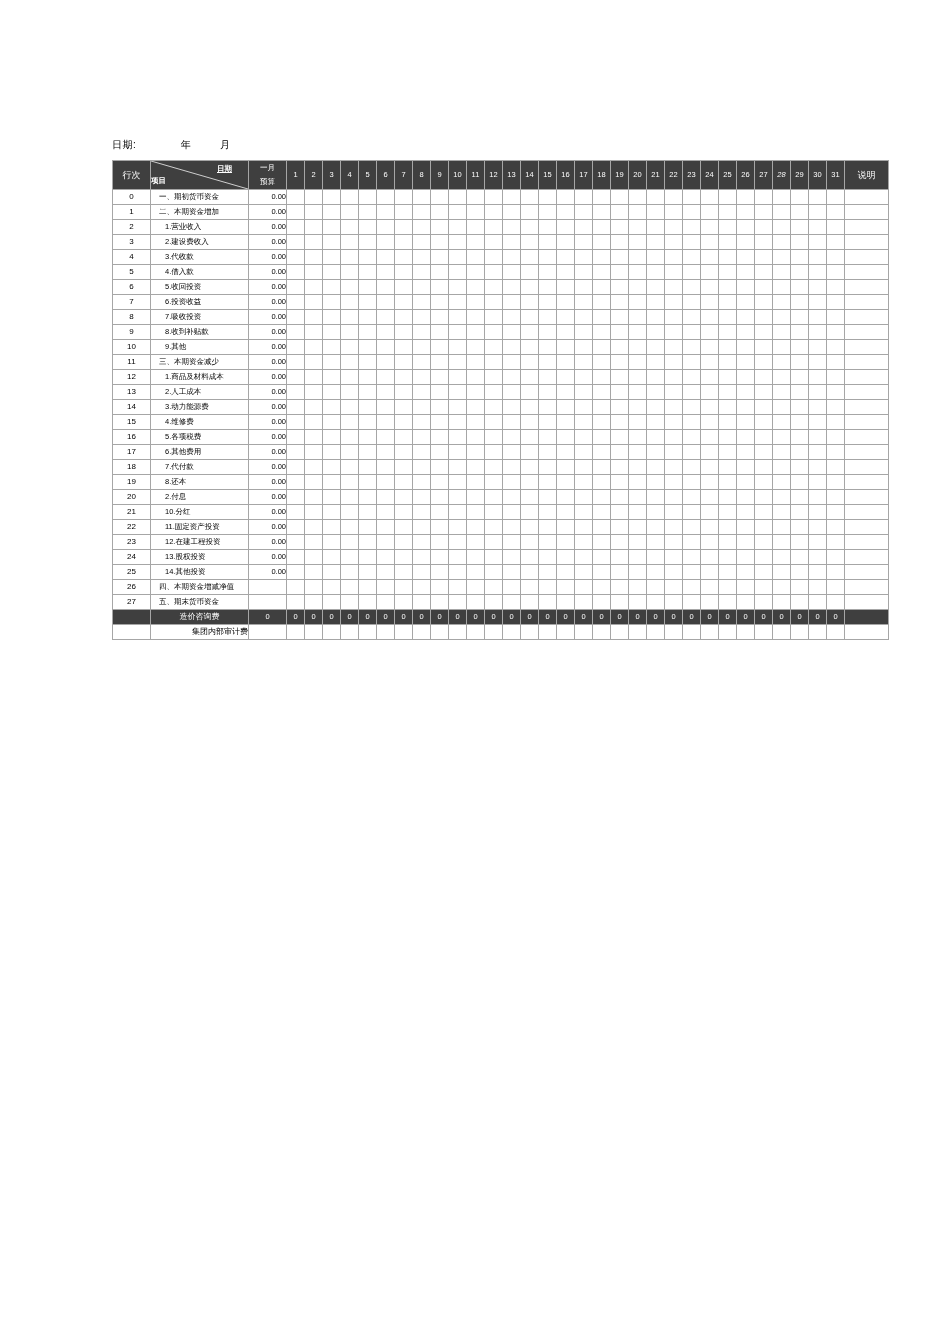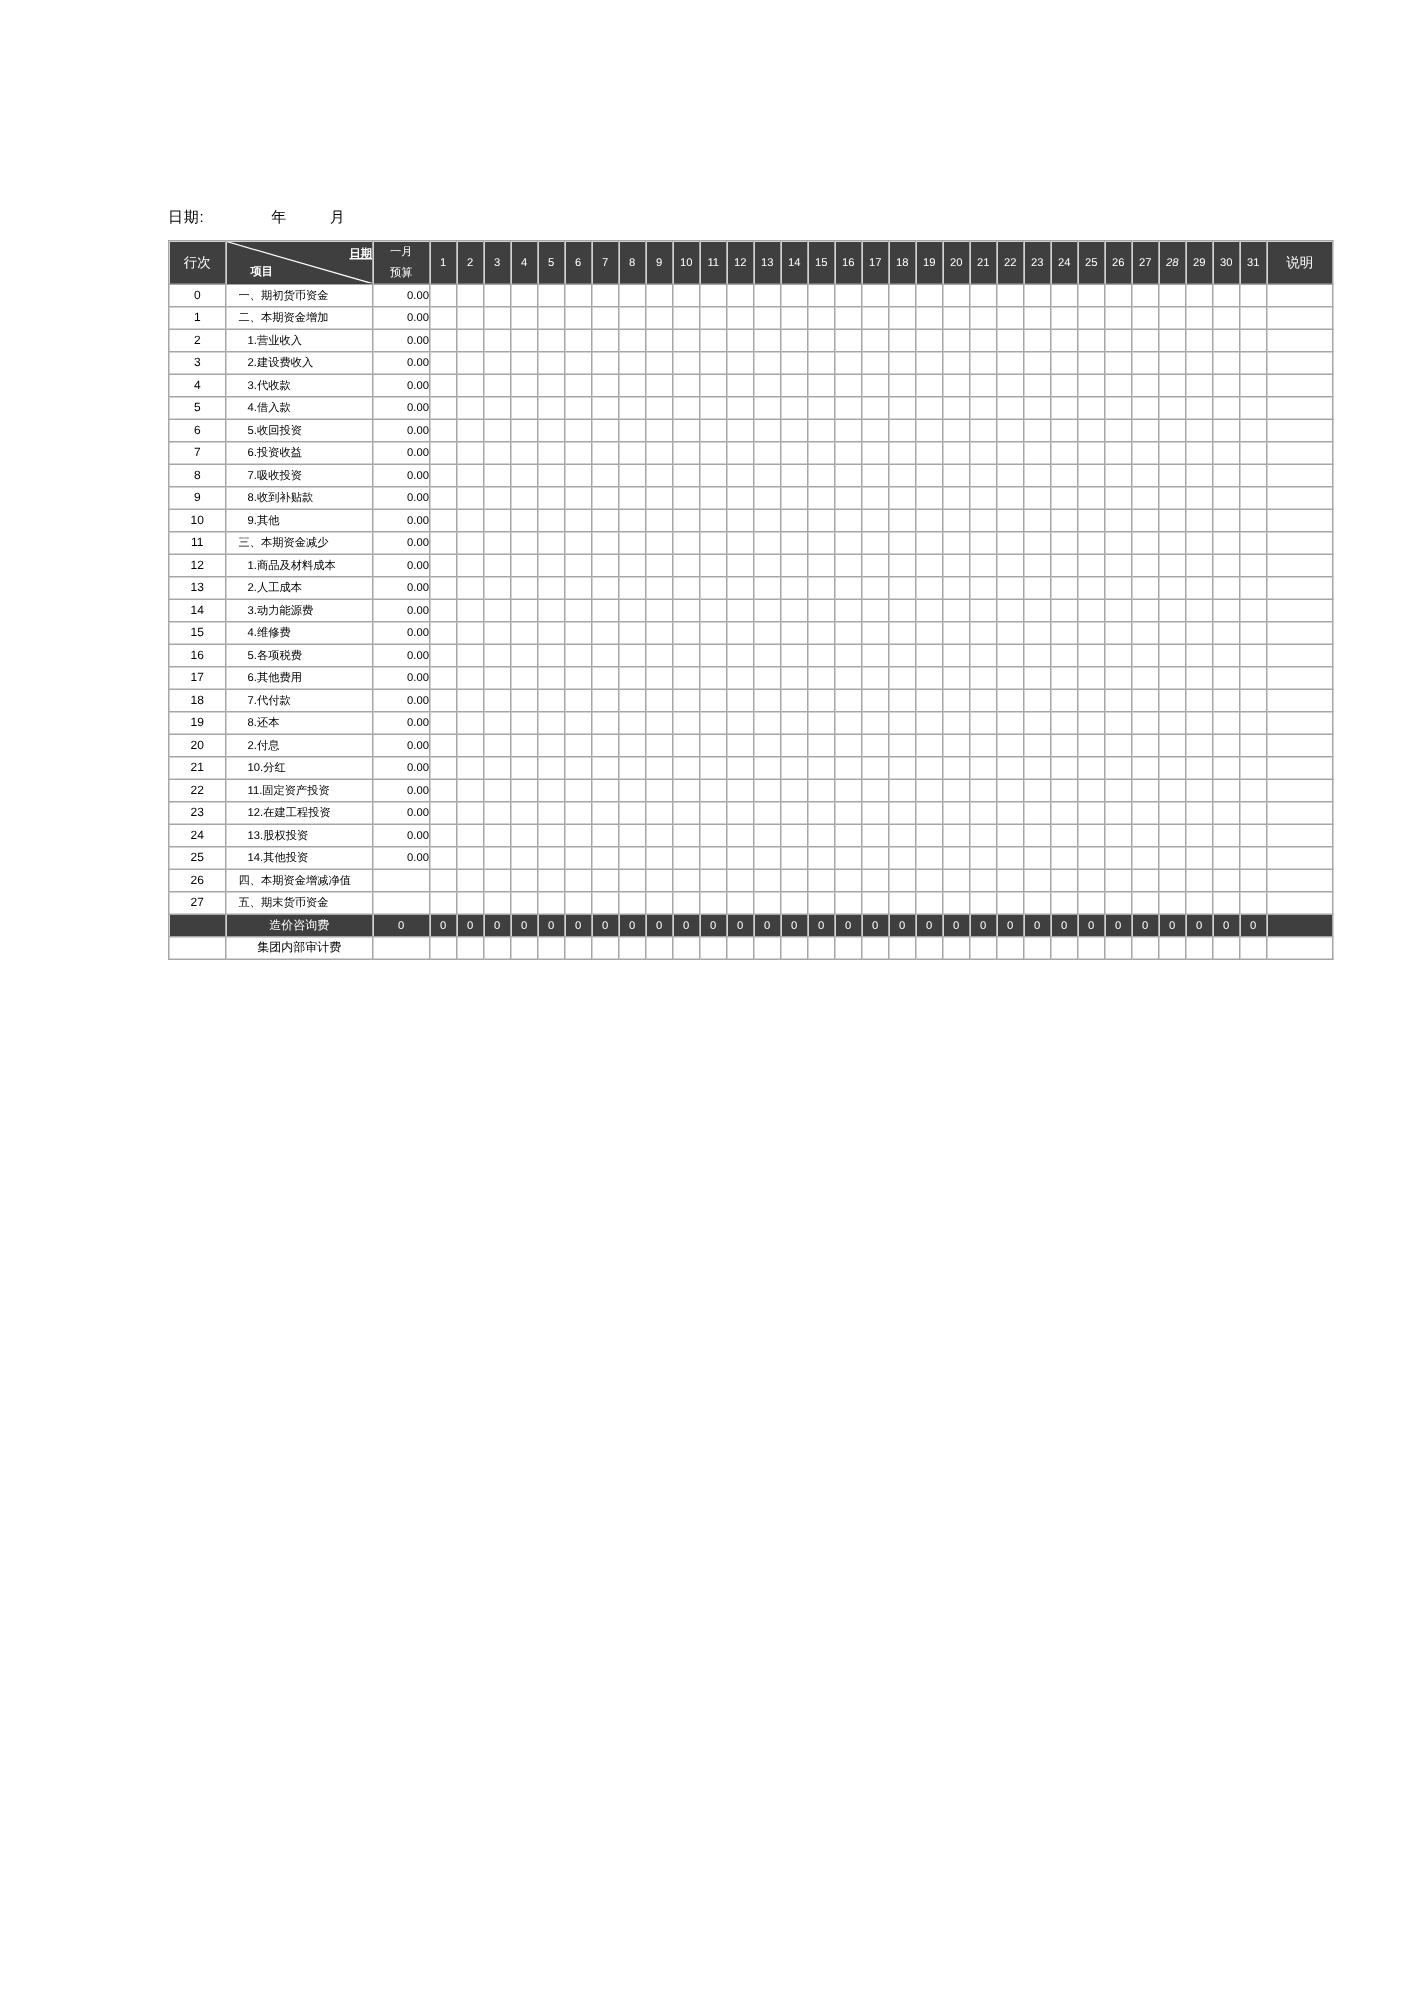--- a/index.html
+++ b/index.html
@@ -93,29 +93,29 @@
     padding: 0;
   }
   .split .diag {
     position: absolute;
     top: 0; left: 0;
     width: 100%;
     height: 100%;
   }
   .split .lbl-top {
     position: absolute;
-    right: 0;
+    right: 16px;
     top: 1px;
     font-size: 7.5px;
     font-weight: bold;
     text-decoration: underline;
   }
   .split .lbl-bot {
     position: absolute;
-    left: 16px;
+    left: 0;
     bottom: 1px;
     font-size: 7.5px;
     font-weight: bold;
   }
   .rownum {
     text-align: center;
     font-size: 8px;
   }
   .item {
     text-align: left;
@@ -148,21 +148,21 @@
   }
   .darkrow td.dark-label {
     text-align: center;
     font-size: 8px;
   }
   .plainrow td {
     background: #ffffff;
     height: 16px;
   }
   .plainrow td.plain-label {
-    text-align: center;
+    text-align: right;
     font-size: 8px;
   }
 </style>
 </head>
 <body>
 
 <div class="page">
 
 
   <div class="date-line">

